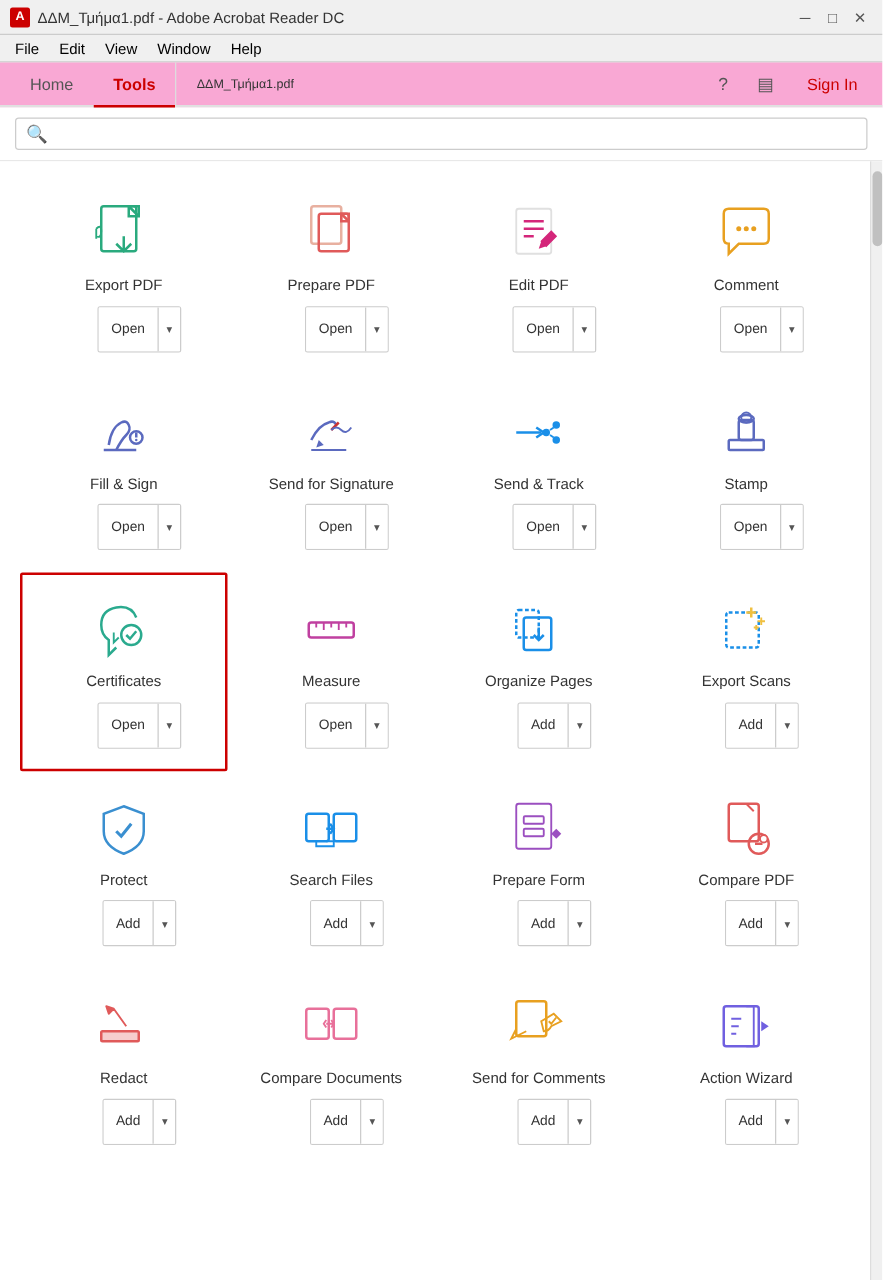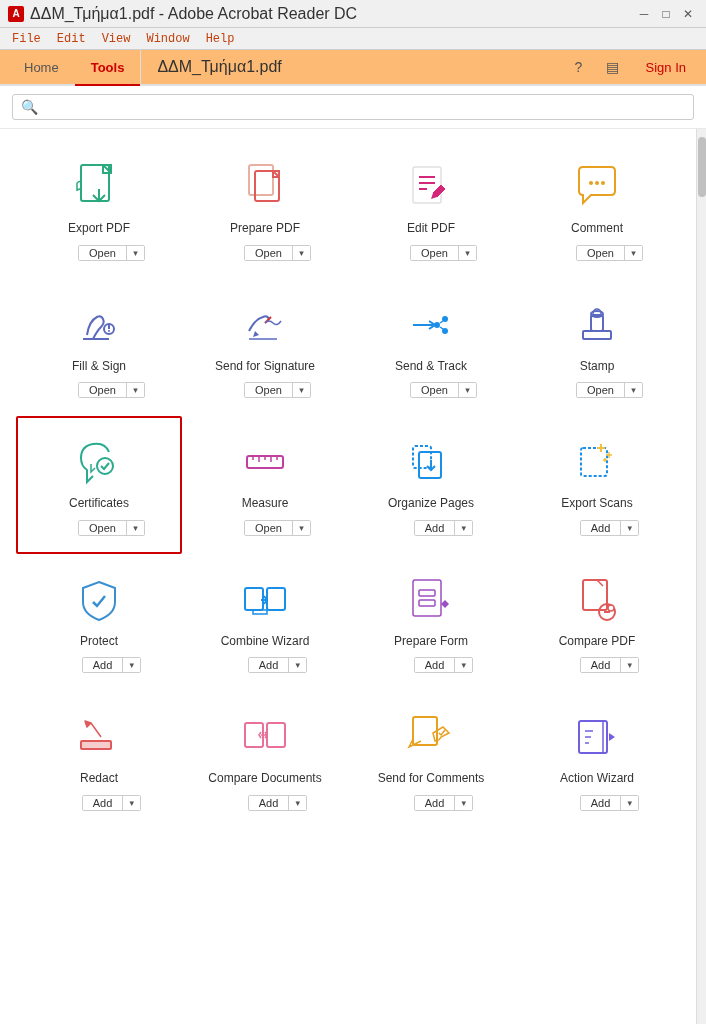--- a/index.html
+++ b/index.html
@@ -10,38 +10,38 @@
       background: #f0f0f0;
       height: 28px;
       display: flex;
       align-items: center;
       padding: 0 8px;
       border-bottom: 1px solid #ccc;
       justify-content: space-between;
     }
     .title-bar-left { display: flex; align-items: center; gap: 6px; }
     .title-bar-icon { width: 16px; height: 16px; background: #cc0000; border-radius: 2px; font-size: 10px; color: white; display: flex; align-items: center; justify-content: center; font-weight: bold; }
-    .title-bar-text { font-size: 16px; color: #333; }
+    .title-bar-text { font-size: 12px; color: #333; }
     .title-bar-controls { display: flex; gap: 2px; }
     .title-bar-btn { width: 20px; height: 20px; border: none; background: transparent; cursor: pointer; display: flex; align-items: center; justify-content: center; font-size: 12px; color: #555; }
 
     
     .menu-bar {
       background: #f0f0f0;
       height: 22px;
       display: flex;
       align-items: center;
       padding: 0 4px;
       border-bottom: 1px solid #ccc;
     }
-    .menu-item { padding: 2px 8px; font-size: 12px; cursor: pointer; color: #c2410c; font-family: Liberation Mono, monospace; }
+    .menu-item { padding: 2px 8px; font-size: 12px; cursor: pointer; color: #000000; }
 
     
     .tab-bar {
-      background: #fdba74;
+      background: #f9a8d4;
       height: 36px;
       display: flex;
       align-items: stretch;
       border-bottom: 2px solid #e0e0e0;
       padding: 0 8px;
     }
     .tab-item {
       padding: 0 16px;
       display: flex;
       align-items: center;
@@ -50,21 +50,21 @@
       color: #555;
       border-bottom: 2px solid transparent;
       margin-bottom: -2px;
     }
     .tab-item.active {
       color: #cc0000;
       border-bottom: 2px solid #cc0000;
       font-weight: 600;
       text-align: center;
     }
-    .tab-file { padding: 0 16px; display: flex; align-items: center; font-size: 16px; color: #333; border-left: 1px solid #ddd; }
+    .tab-file { padding: 0 16px; display: flex; align-items: center; font-size: 10px; color: #333; border-left: 1px solid #ddd; }
     .tab-bar-right { margin-left: auto; display: flex; align-items: center; gap: 8px; }
     .tab-icon-btn { width: 26px; height: 26px; display: flex; align-items: center; justify-content: center; cursor: pointer; color: #555; font-size: 14px; border: 1px solid transparent; border-radius: 2px; }
     .sign-in-btn { padding: 4px 12px; font-size: 13px; color: #cc0000; cursor: pointer; font-weight: 500; }
 
     
     .search-bar {
       padding: 8px 12px;
       border-bottom: 1px solid #e8e8e8;
       background: #fff;
     }
@@ -136,21 +136,21 @@
       text-align: center;
       margin-bottom: 8px;
       line-height: 1.3;
     }
 
     .tool-btn-wrap {
       display: flex;
       align-items: center;
       border: 1px solid #ccc;
       border-radius: 2px;
-      height: 16px;
+      height: 37px;
       margin-left: 25px;
     }
     .tool-btn-main {
       padding: 0 10px;
       font-size: 11px;
       background: #fff;
       border: none;
       cursor: pointer;
       height: 100%;
       color: #333;
@@ -436,21 +436,21 @@
         </div>
         <div class="tool-cell">
           <div class="tool-icon">
             <svg width="52" height="48" viewBox="0 0 52 48">
       <rect x="6" y="12" width="18" height="22" rx="2" fill="none" stroke="#1a8fe8" stroke-width="2"></rect>
       <rect x="28" y="12" width="18" height="22" rx="2" fill="none" stroke="#1a8fe8" stroke-width="2"></rect>
       <path d="M22 24 L28 24 M25 20 L28 24 L25 28" fill="none" stroke="#1a8fe8" stroke-width="2"></path>
       <path d="M22 34 L28 34 L28 38 L14 38 L14 34" fill="none" stroke="#1a8fe8" stroke-width="1.5"></path>
     </svg>
           </div>
-          <div class="tool-label">Combine Wizard</div>
+          <div class="tool-label">Search Files</div>
           <div class="tool-btn-wrap">
             <button class="tool-btn-main">Add</button>
             <button class="tool-btn-arrow">▾</button>
           </div>
         </div>
         <div class="tool-cell">
           <div class="tool-icon">
             <svg width="52" height="48" viewBox="0 0 52 48">
       <rect x="8" y="4" width="28" height="36" rx="2" fill="none" stroke="#9b4fc0" stroke-width="1.5"></rect>
       <rect x="14" y="14" width="16" height="6" rx="1" fill="none" stroke="#9b4fc0" stroke-width="1.5"></rect>

